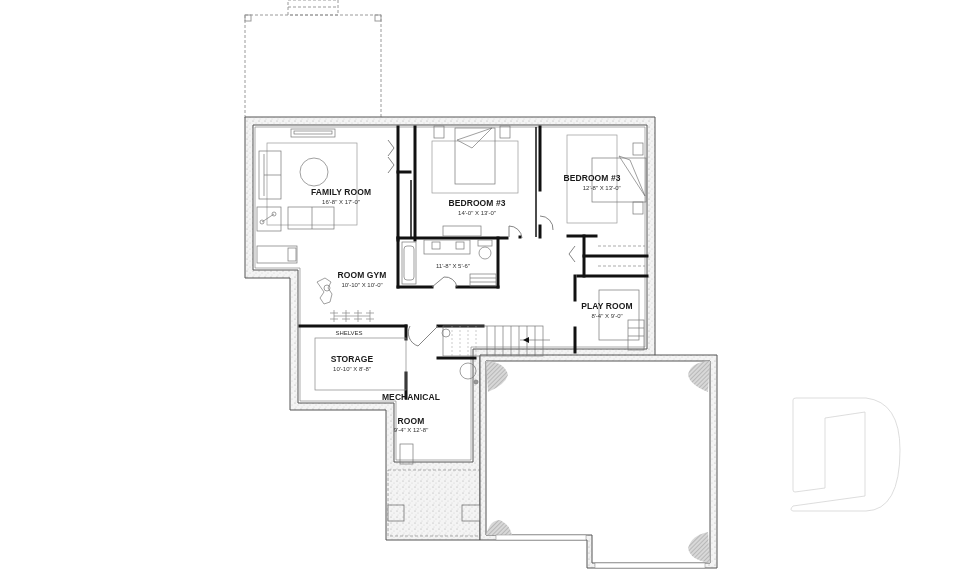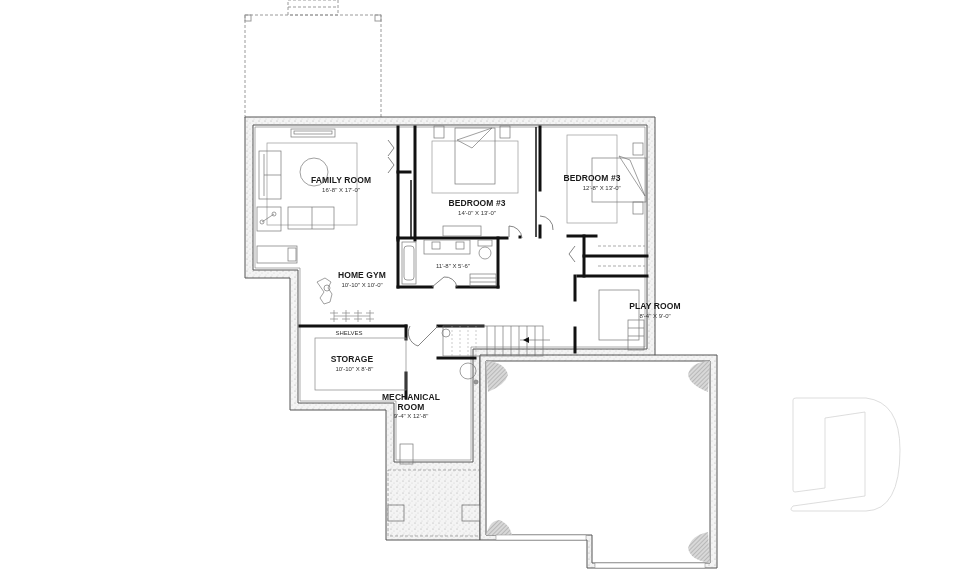--- a/index.html
+++ b/index.html
@@ -208,45 +208,45 @@
     <circle cx="468" cy="371" r="8"></circle>
     <circle cx="476" cy="382" r="2" fill="#999"></circle>
     <rect x="400" y="444" width="13" height="20"></rect>
   </g>
 
   <g stroke="#d4d4d4" stroke-width="0.8" fill="none">
     <path d="M793,400 Q793,398 796,398 L866,398 Q900,402 900,450 Q900,510 866,511 L793,511 Q789,510 793,506 L865,496 L865,412 L825,418 L825,488 L795,492 Q793,492 793,490 Z"></path>
   </g>
 </svg>
 
-<div class="lbl" style="left:341px; top:176px;">
+<div class="lbl" style="left:341px; top:188px;">
   <span class="name">FAMILY ROOM</span>
   <span class="dim">16'-8" X 17'-0"</span>
 </div>
 <div class="lbl" style="left:477px; top:199px;">
   <span class="name">BEDROOM #3</span>
   <span class="dim">14'-0" X 13'-0"</span>
 </div>
 <div class="lbl" style="left:592px; top:174px;text-align:right;">
   <span class="name">BEDROOM #3</span>
   <span class="dim">12'-8" X 13'-0"</span>
 </div>
 <div class="lbl" style="left:453px; top:261px;">
   <span class="dim">11'-8" X 5'-6"</span>
 </div>
 <div class="lbl" style="left:362px; top:271px;">
-  <span class="name">HOME GYM</span>
+  <span class="name">ROOM GYM</span>
   <span class="dim">10'-10" X 10'-0"</span>
 </div>
-<div class="lbl" style="left:607px; top:302px;margin-left:48px;">
+<div class="lbl" style="left:607px; top:302px;">
   <span class="name">PLAY ROOM</span>
   <span class="dim">8'-4" X 9'-0"</span>
 </div>
-<div class="lbl" style="left:352px; top:355px;text-align:right;">
+<div class="lbl" style="left:352px; top:355px;">
   <span class="name">STORAGE</span>
   <span class="dim">10'-10" X 8'-8"</span>
 </div>
 <div class="lbl" style="left:411px; top:393px;">
   <span class="name">MECHANICAL</span>
-  <span class="name" style="margin-top:1px;">ROOM</span>
+  <span class="name" style="margin-top:15px;">ROOM</span>
   <span class="dim">9'-4" X 12'-8"</span>
 </div>
 <div class="small" style="left:349px; top:330px;">SHELVES</div>
 
 </body></html>

